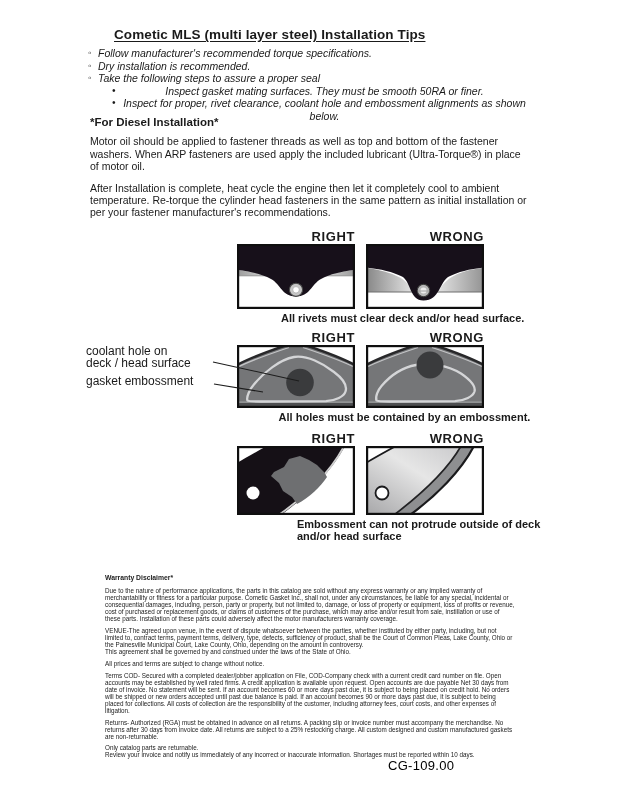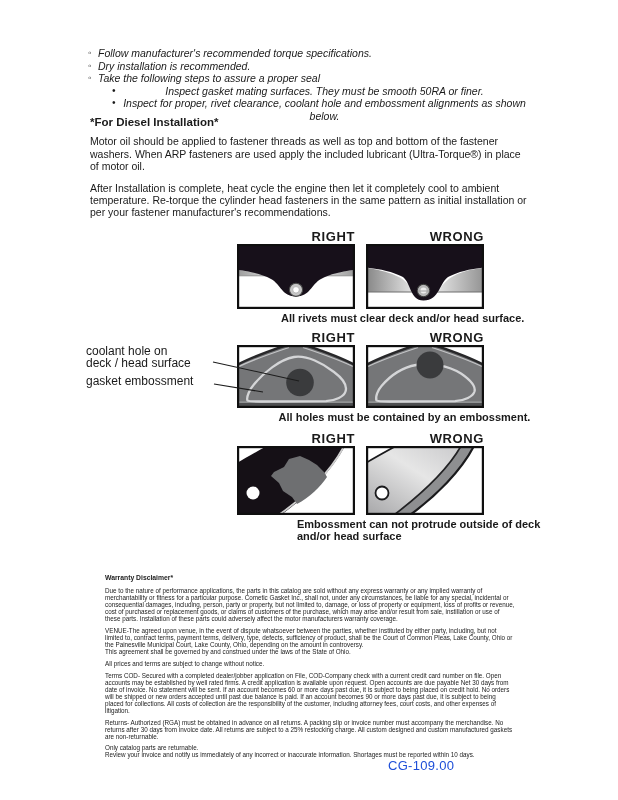--- a/index.html
+++ b/index.html
@@ -51,27 +51,28 @@
     white-space:pre-line;
   }
   .leader-overlay{left:0;top:0;width:618px;height:800px;pointer-events:none;}
 
   
   .disclaimer{left:105px;top:574px;width:410px;font-size:6.3px;line-height:7.1px;color:#222;}
   .disclaimer h3{font-size:6.8px;font-weight:bold;margin:0 0 6px 0;}
   .disclaimer p{margin:0 0 4.5px 0;}
   .disclaimer p.tight{margin-bottom:0;}
 
-  .footer-code{left:388px;top:758px;font-size:13px;color:#1d4ed8;letter-spacing:.3px;}
+  .footer-code{left:388px;top:758px;font-size:13px;color:#000000;letter-spacing:.3px;}
 </style>
 </head>
 <body>
 
 <div class="page">
 
+  <div class="abs title">Cometic MLS (multi layer steel) Installation Tips</div>
 
   <div class="abs tips">
     <div class="tip"><span>Follow manufacturer's recommended torque specifications.</span></div>
     <div class="tip"><span>Dry installation is recommended.</span></div>
     <div class="tip"><span>Take the following steps to assure a proper seal</span></div>
     <div class="sub"><span>Inspect gasket mating surfaces.  They must be smooth 50RA or finer.</span></div>
     <div class="sub"><span>Inspect for proper, rivet clearance, coolant hole and embossment alignments as shown below.</span></div>
   </div>
 
   <div class="abs diesel">

